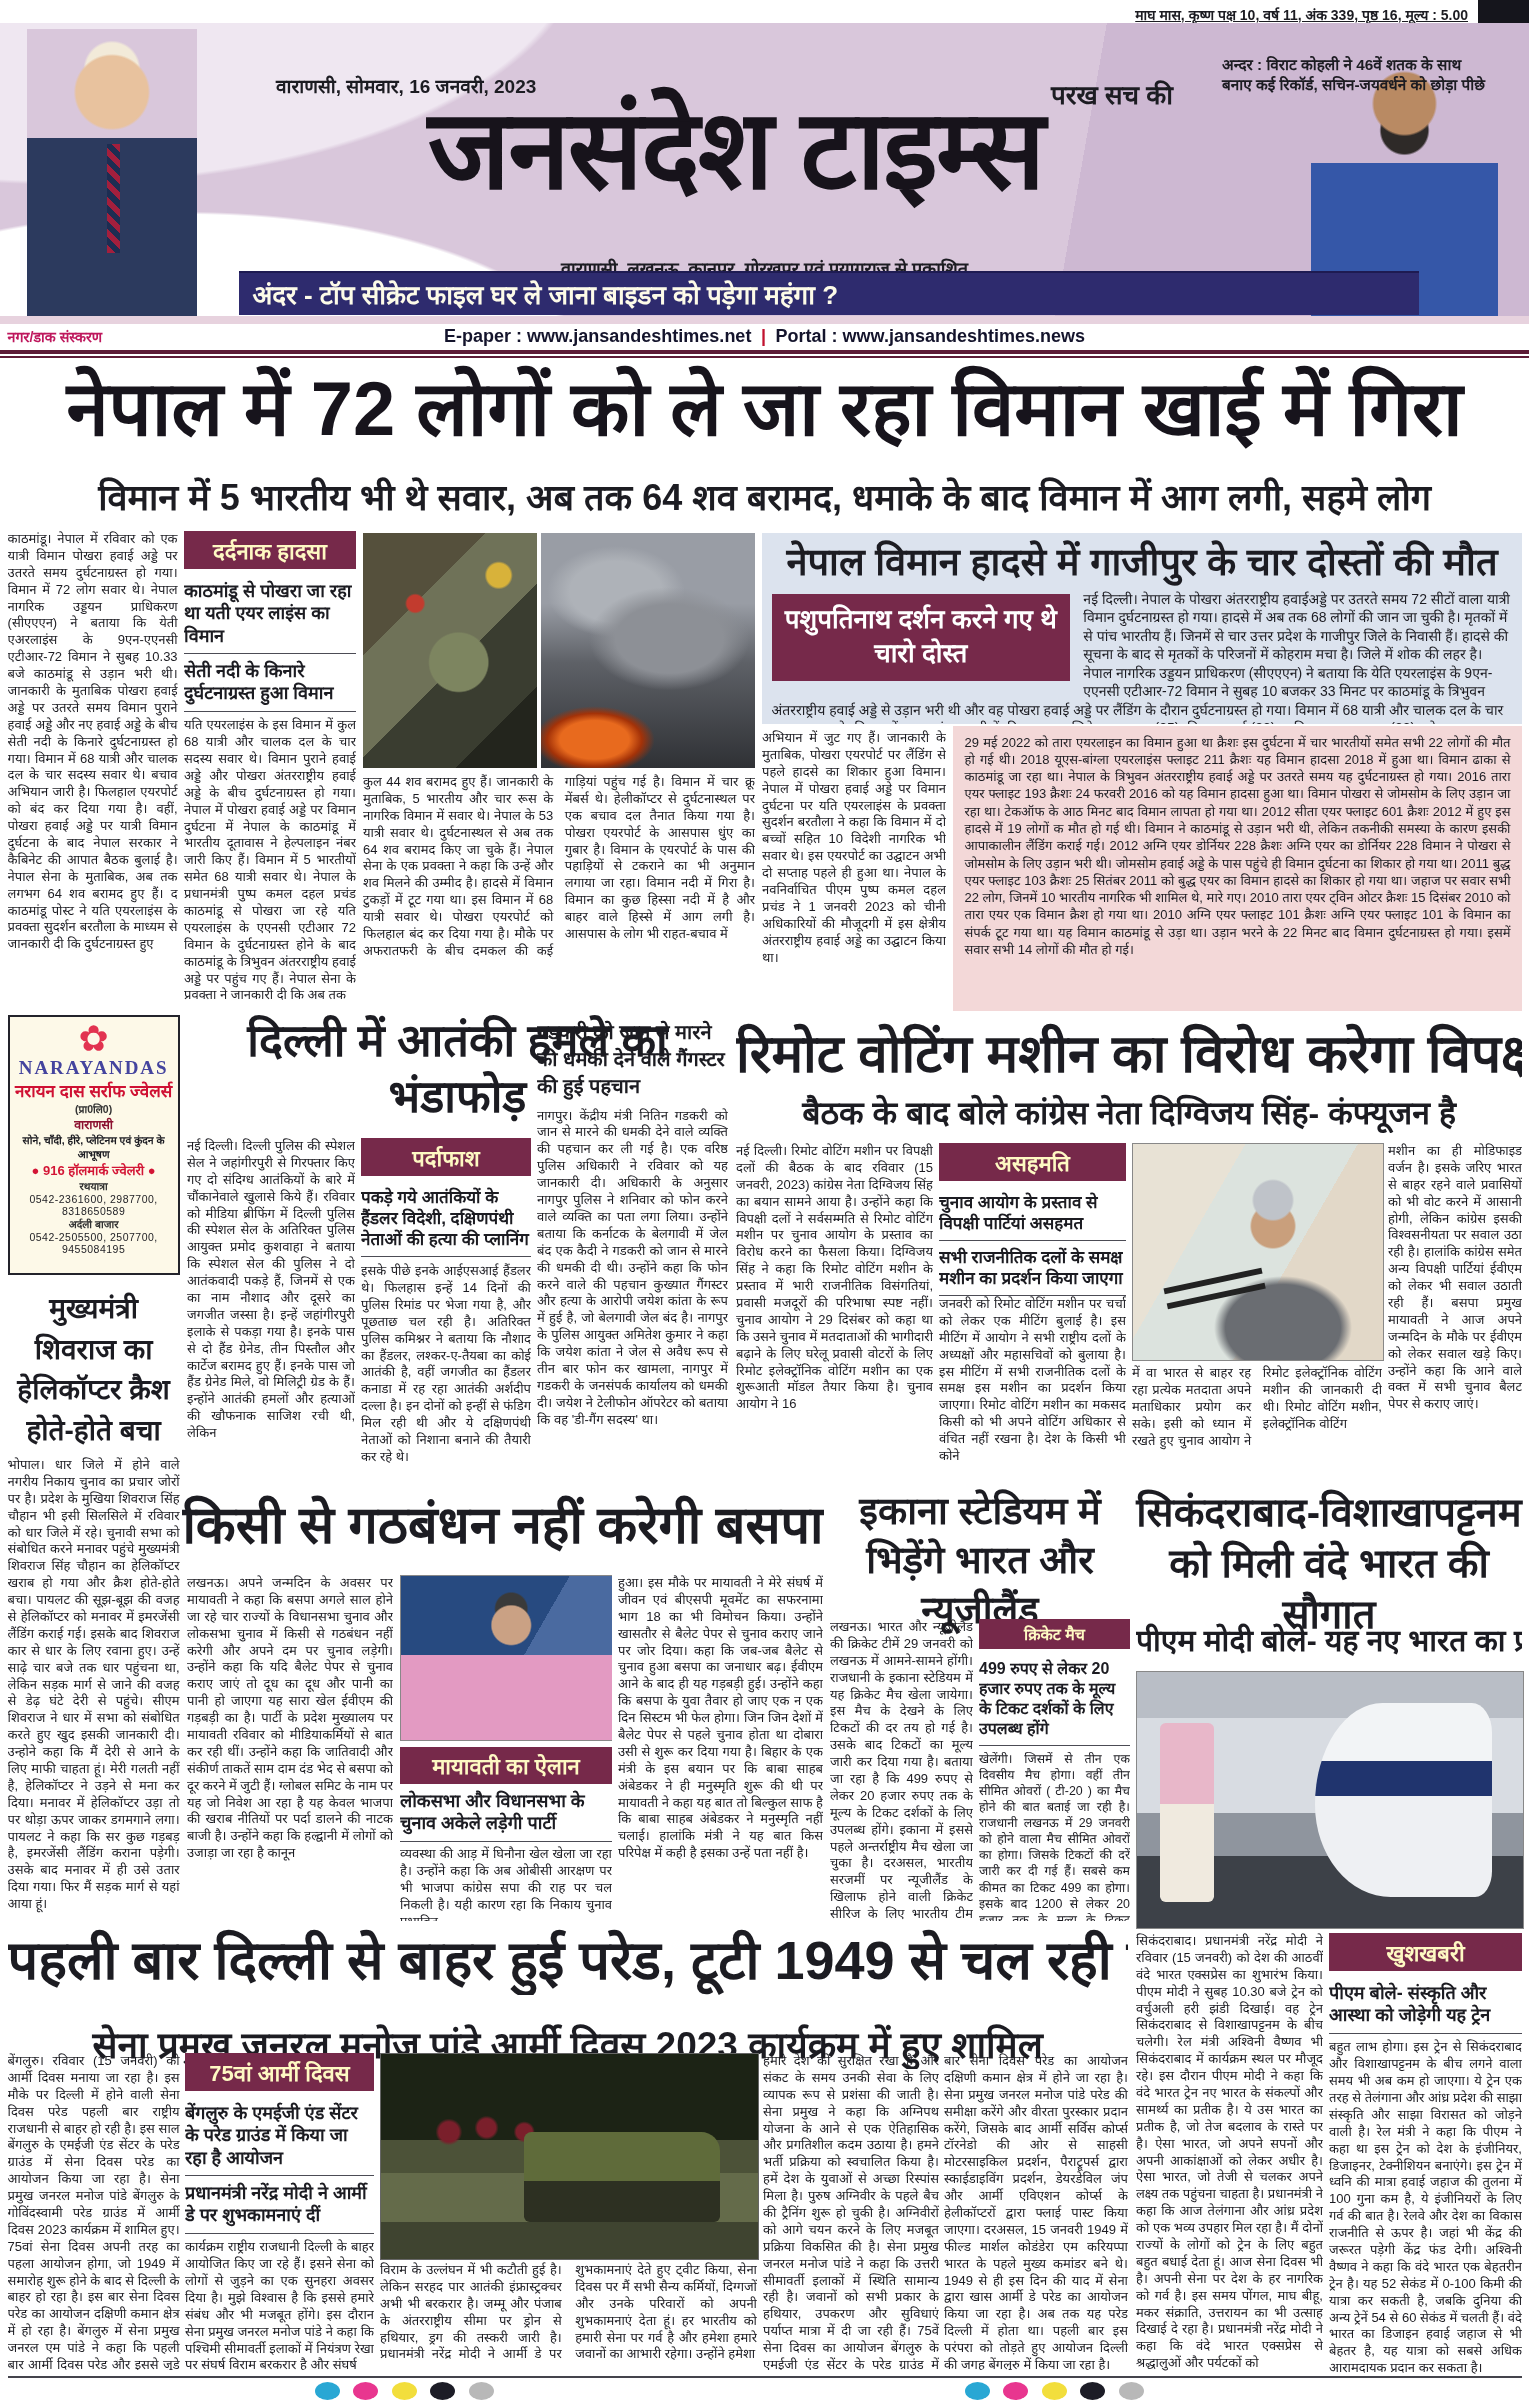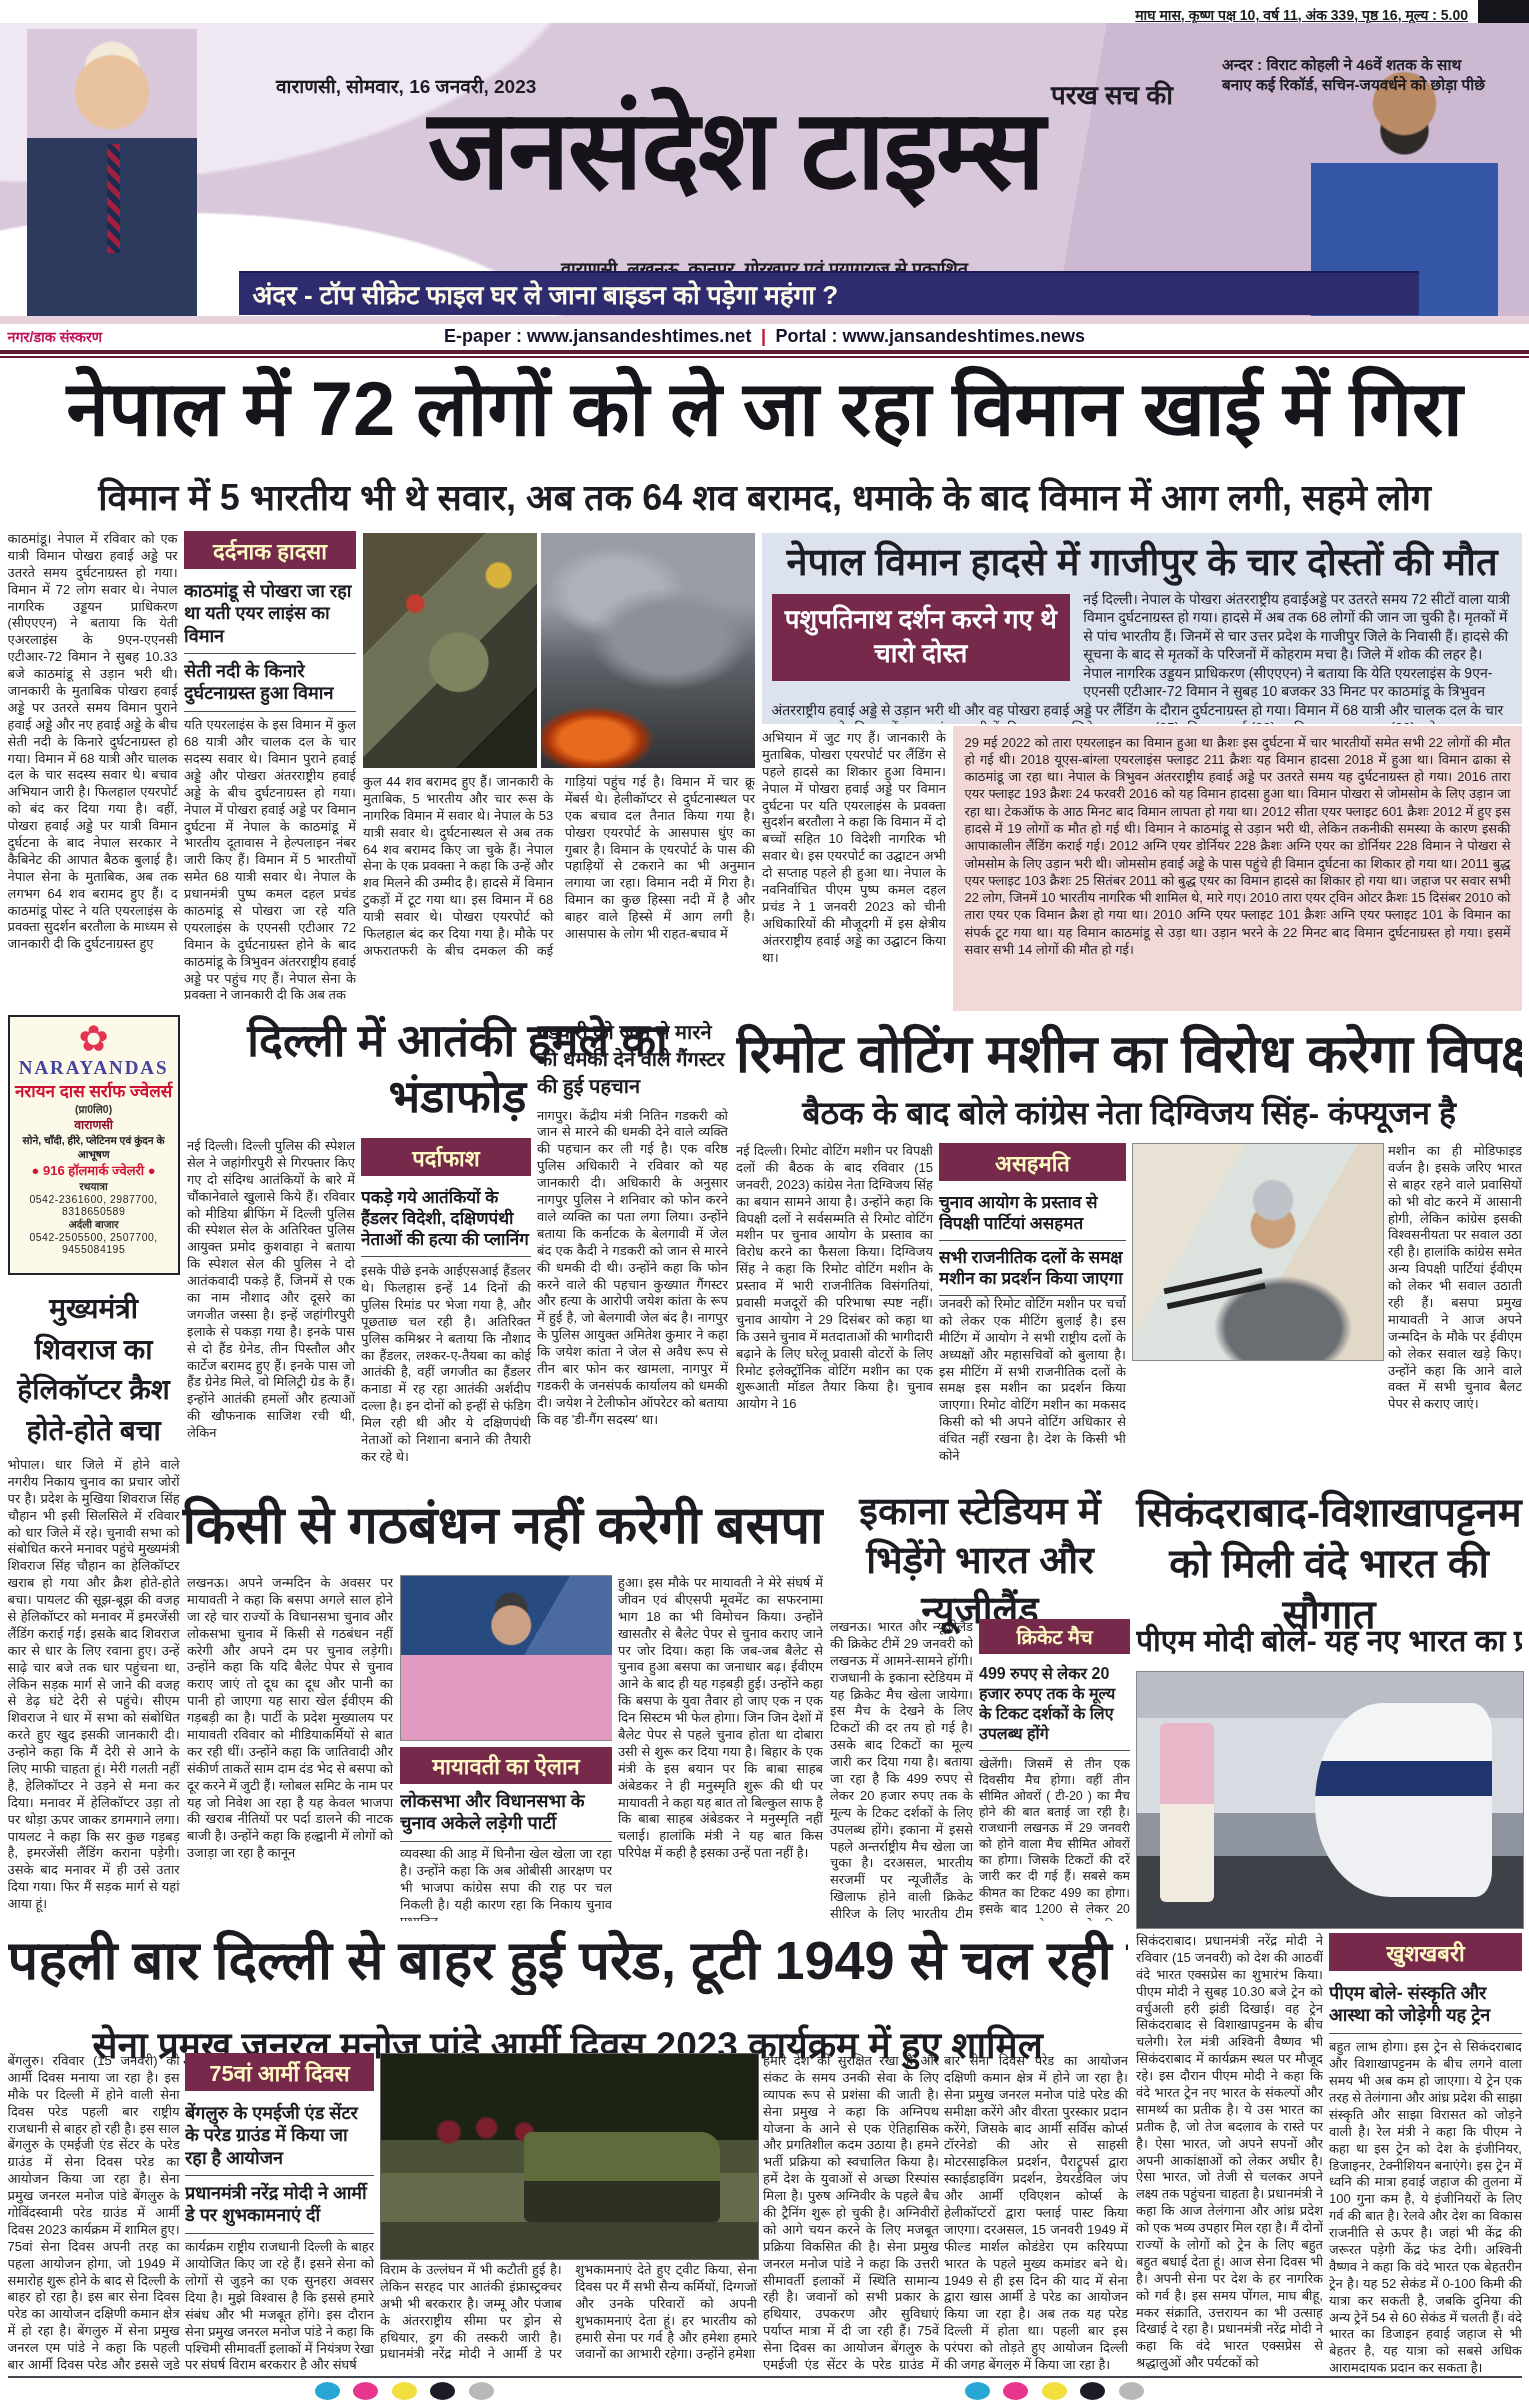--- a/index.html
+++ b/index.html
@@ -123,21 +123,21 @@
       radial-gradient(circle at 52% 20%, #3a3a3a 0 9%, rgba(0,0,0,0) 10%),
       linear-gradient(180deg, rgba(0,0,0,0) 0 48%, #e39ac2 48% 100%),
       linear-gradient(120deg,#274a80 0 55%,#4a6aa0 55%);}
   .bsp-col2 .kick{font-size:22px;margin-top:5.7px;}
   .bsp-col2 .bsub{font-size:18px;}
   .bsp-col2 .col{margin-top:4.8px;}
   .bsp-col3{left:618px;top:1575px;width:205px;height:346px;}
   .ekana-head{left:830px;top:1487px;width:300px;font-size:38px;font-weight:800;text-align:center;line-height:1.3;}
   .ekana-col1{left:830px;top:1619px;width:143px;height:302px;}
   .ekana-col2{left:979px;top:1619px;width:151px;height:302px;overflow:hidden;}
-  .ekana-col2 .kick{font-size:20px;margin-bottom:4.8px;}
+  .ekana-col2 .kick{font-size:16px;margin-bottom:4.8px;}
   .ekana-col2 .bsub{font-size:16px;}
   .ekana-col2 .col{margin-top:4.8px;font-size:12.4px;}
   .vande-head{left:1136px;top:1487px;width:386px;font-size:40px;font-weight:800;text-align:center;line-height:1.28;}
   .vande-sub{left:1136px;top:1619px;width:386px;font-size:30px;font-weight:bold;text-align:center;white-space:nowrap;overflow:hidden;}
   .photo-train{left:1136px;top:1671px;width:386px;height:256px;border:1px solid #888;background:
       linear-gradient(180deg,#b9bec6 0 18%,#d8dce2 18% 55%,#8f959e 55% 72%,#3d4148 72% 100%);}
   .photo-train::before{content:"";position:absolute;left:46%;top:12%;width:46%;height:76%;
       background:linear-gradient(180deg,#f2f4f6 0 30%,#20346e 30% 48%,#eef0f3 48% 100%);
       border-radius:40% 12% 10% 45%/55% 16% 14% 50%;}
   .photo-train::after{content:"";position:absolute;left:6%;top:20%;width:14%;height:70%;
@@ -256,20 +256,21 @@
   <div class="abs rvm-head">रिमोट वोटिंग मशीन का विरोध करेगा विपक्ष</div>
   <div class="abs rvm-sub">बैठक के बाद बोले कांग्रेस नेता दिग्विजय सिंह- कंफ्यूजन है</div>
   <div class="abs col rvm-col1">नई दिल्ली। रिमोट वोटिंग मशीन पर विपक्षी दलों की बैठक के बाद रविवार (15 जनवरी, 2023) कांग्रेस नेता दिग्विजय सिंह का बयान सामने आया है। उन्होंने कहा कि विपक्षी दलों ने सर्वसम्मति से रिमोट वोटिंग मशीन पर चुनाव आयोग के प्रस्ताव का विरोध करने का फैसला किया। दिग्विजय सिंह ने कहा कि रिमोट वोटिंग मशीन के प्रस्ताव में भारी राजनीतिक विसंगतियां, प्रवासी मजदूरों की परिभाषा स्पष्ट नहीं। चुनाव आयोग ने 29 दिसंबर को कहा था कि उसने चुनाव में मतदाताओं की भागीदारी बढ़ाने के लिए घरेलू प्रवासी वोटरों के लिए रिमोट इलेक्ट्रॉनिक वोटिंग मशीन का एक शुरूआती मॉडल तैयार किया है। चुनाव आयोग ने 16</div>
   <div class="abs rvm-col2">
     <div class="kick">असहमति</div>
     <div class="bsub">चुनाव आयोग के प्रस्ताव से विपक्षी पार्टियां असहमत</div>
     <div class="bsub">सभी राजनीतिक दलों के समक्ष मशीन का प्रदर्शन किया जाएगा</div>
     <div class="col">जनवरी को रिमोट वोटिंग मशीन पर चर्चा को लेकर एक मीटिंग बुलाई है। इस मीटिंग में आयोग ने सभी राष्ट्रीय दलों के अध्यक्षों और महासचिवों को बुलाया है। इस मीटिंग में सभी राजनीतिक दलों के समक्ष इस मशीन का प्रदर्शन किया जाएगा। रिमोट वोटिंग मशीन का मकसद किसी को भी अपने वोटिंग अधिकार से वंचित नहीं रखना है। देश के किसी भी कोने</div>
   </div>
   <div class="abs photo photo-digvijay"></div>
+  <div class="abs col rvm-below">में वा भारत से बाहर रह रहा प्रत्येक मतदाता अपने मताधिकार प्रयोग कर सके। इसी को ध्यान में रखते हुए चुनाव आयोग ने रिमोट इलेक्ट्रॉनिक वोटिंग मशीन की जानकारी दी थी। रिमोट वोटिंग मशीन, इलेक्ट्रॉनिक वोटिंग</div>
   <div class="abs col rvm-col4">मशीन का ही मोडिफाइड वर्जन है। इसके जरिए भारत से बाहर रहने वाले प्रवासियों को भी वोट करने में आसानी होगी, लेकिन कांग्रेस इसकी विश्वसनीयता पर सवाल उठा रही है। हालांकि कांग्रेस समेत अन्य विपक्षी पार्टियां ईवीएम को लेकर भी सवाल उठाती रही हैं। बसपा प्रमुख मायावती ने आज अपने जन्मदिन के मौके पर ईवीएम को लेकर सवाल खड़े किए। उन्होंने कहा कि आने वाले वक्त में सभी चुनाव बैलट पेपर से कराए जाएं।</div>
 
   <div class="abs bsp-head">किसी से गठबंधन नहीं करेगी बसपा</div>
   <div class="abs col bsp-col1">लखनऊ। अपने जन्मदिन के अवसर पर मायावती ने कहा कि बसपा अगले साल होने जा रहे चार राज्यों के विधानसभा चुनाव और लोकसभा चुनाव में किसी से गठबंधन नहीं करेगी और अपने दम पर चुनाव लड़ेगी। उन्होंने कहा कि यदि बैलेट पेपर से चुनाव कराए जाएं तो दूध का दूध और पानी का पानी हो जाएगा यह सारा खेल ईवीएम की गड़बड़ी का है। पार्टी के प्रदेश मुख्यालय पर मायावती रविवार को मीडियाकर्मियों से बात कर रही थीं। उन्होंने कहा कि जातिवादी और संकीर्ण ताकतें साम दाम दंड भेद से बसपा को दूर करने में जुटी हैं। ग्लोबल समिट के नाम पर यह जो निवेश आ रहा है यह केवल भाजपा की खराब नीतियों पर पर्दा डालने की नाटक बाजी है। उन्होंने कहा कि हल्द्वानी में लोगों को उजाड़ा जा रहा है कानून</div>
   <div class="abs bsp-col2">
     <div class="photo photo-mayawati"></div>
     <div class="kick">मायावती का ऐलान</div>
     <div class="bsub">लोकसभा और विधानसभा के चुनाव अकेले लड़ेगी पार्टी</div>
     <div class="col">व्यवस्था की आड़ में घिनौना खेल खेला जा रहा है। उन्होंने कहा कि अब ओबीसी आरक्षण पर भी भाजपा कांग्रेस सपा की राह पर चल निकली है। यही कारण रहा कि निकाय चुनाव प्रभावित</div>
   </div>

